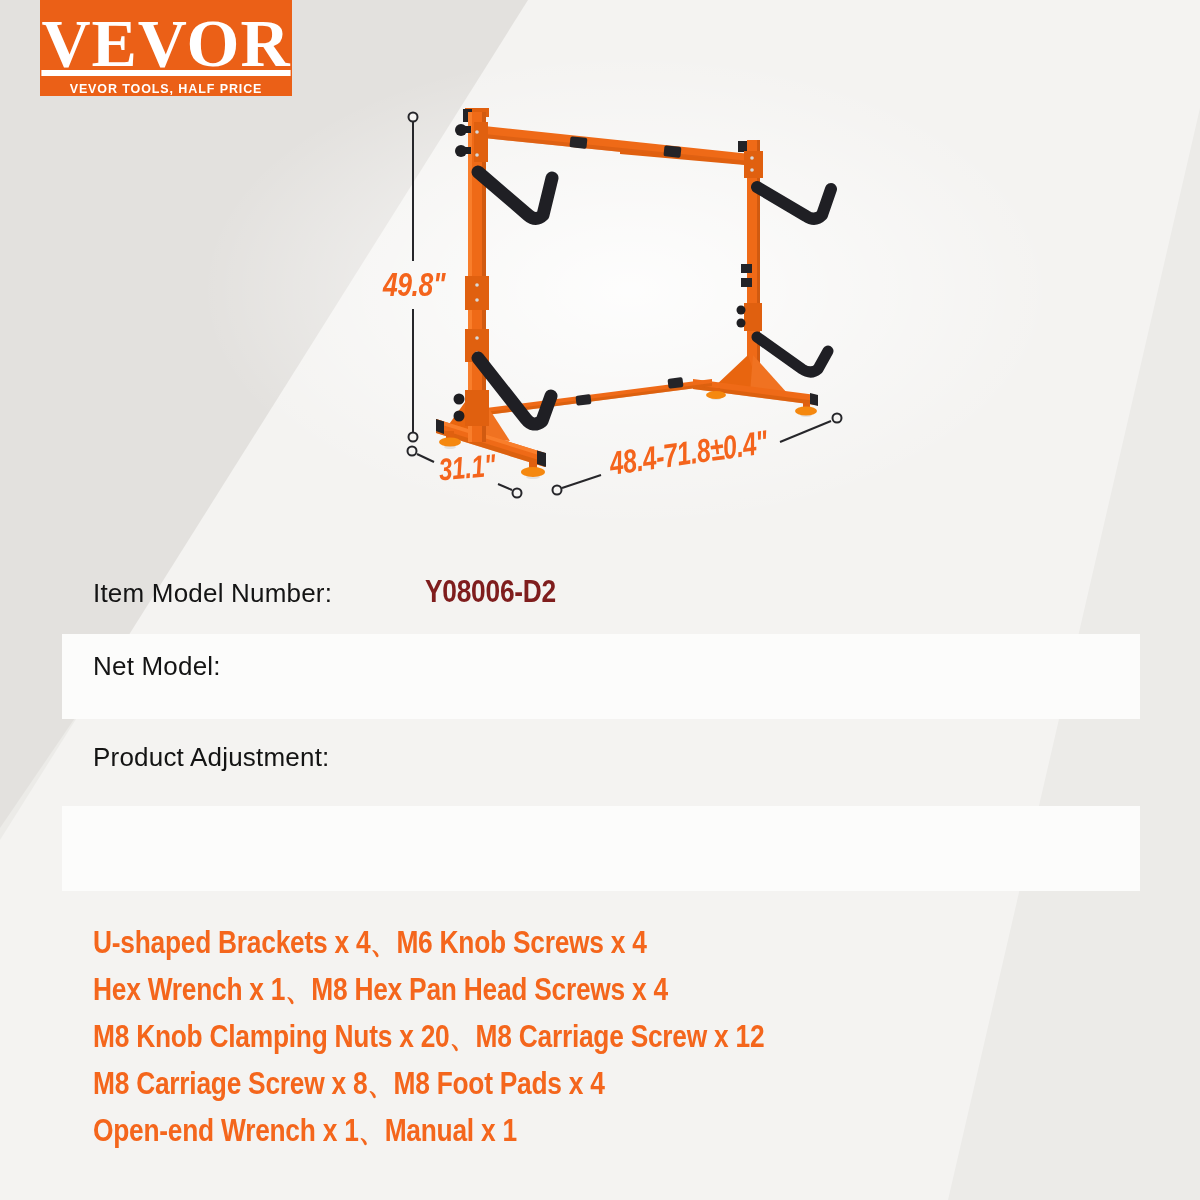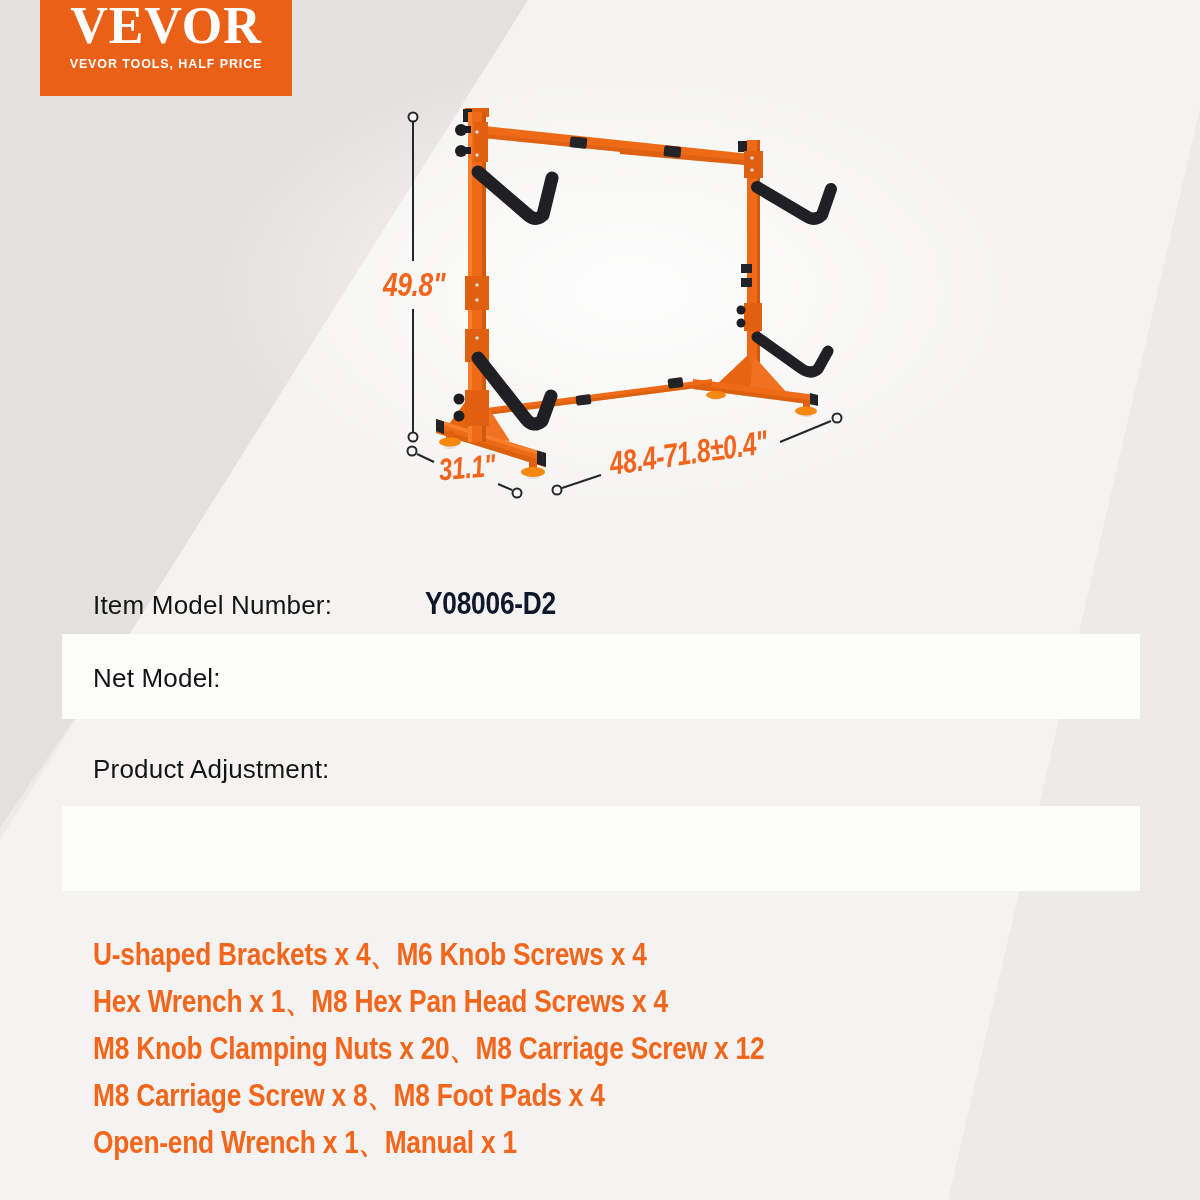--- a/index.html
+++ b/index.html
@@ -21,43 +21,43 @@
   .bg-glow{
     position:absolute; left:200px; top:50px; width:860px; height:480px;
     background:radial-gradient(ellipse closest-side, rgba(255,255,255,.85), rgba(255,255,255,0));
   }
   .logo{
     position:absolute; left:40px; top:0; width:252px; height:96px;
     background:#eb6017; color:#fff; text-align:center;
   }
   .logo .brand{
     font-family:"Liberation Serif", serif; font-weight:700;
-    font-size:52px; line-height:1; letter-spacing:1px;
+    font-size:68px; line-height:1; margin-top:9px; letter-spacing:1px;text-decoration:underline;
   }
   .logo .tagline{
     font-size:12.5px; font-weight:700; letter-spacing:0.9px; margin-top:5px;
   }
   .diagram{ position:absolute; left:330px; top:85px; width:540px; height:430px; }
   .dim-label{
     fill:#f4641c; font-weight:700; font-style:italic;
     font-family:"Liberation Sans", sans-serif; letter-spacing:-0.5px;
   }
   .band{
     position:absolute; left:62px; width:1078px; height:85px;
     background:#fcfcfb;
   }
   .band-a{ top:634px; }
   .band-b{ top:806px; }
   .spec-row{
-    position:absolute; left:93px; display:flex; align-items:baseline; white-space:nowrap;margin-top:12px;
+    position:absolute; left:93px; display:flex; align-items:baseline; white-space:nowrap;
   }
   .spec-label{
     width:332px; flex:none; font-size:26px; color:#141414; letter-spacing:0.2px;
   }
-  .spec-value{ font-size:31px; font-weight:700; color:#0f172a; }
+  .spec-value{ font-size:31px; font-weight:700; color:#7f1d1d; }
   .cond{ display:inline-block; transform:scaleX(0.85); transform-origin:0 70%; letter-spacing:-0.3px; }
   .note{ font-size:20px; }
   .acc-line{ font-size:31px; font-weight:700; color:#f4661c; line-height:47px; }
 </style>
 </head>
 <body>
 
 <div class="page">
   <div class="bg-dark-tl"></div>
   <div class="bg-light"></div>

